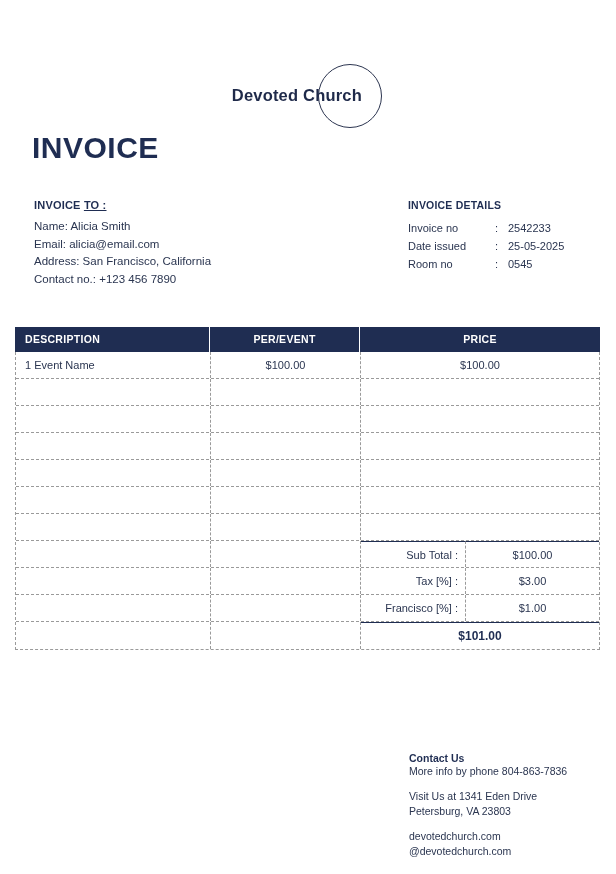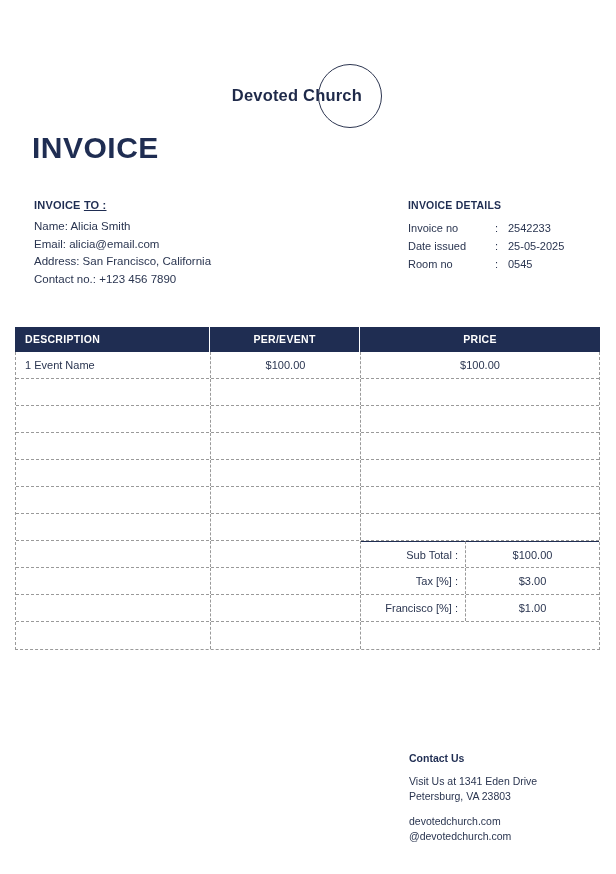--- a/index.html
+++ b/index.html
@@ -237,21 +237,20 @@
   .footer {
     position: absolute;
     left: 409px;
     top: 752px;
     width: 200px;
   }
   .footer-heading {
     font-size: 10.5px;
     font-weight: bold;
     color: #1f2d52;
-    margin-bottom: 10px;
   }
   .footer-line {
     font-size: 10.5px;
     color: #2a3550;
     line-height: 15px;
     margin-bottom: 10px;
   }
   .footer-line.tight {
     margin-bottom: 0;
   }
@@ -372,25 +371,27 @@
       <div class="td td-price totals">
         <div class="tot-label">Francisco [%] :</div>
         <div class="tot-value">$1.00</div>
       </div>
     </div>
 
     <div class="trow rule-top grand">
       <div class="td td-desc"></div>
       <div class="td td-per"></div>
       <div class="td td-price totals">
+        <div class="tot-value">$101.00</div>
       </div>
     </div>
 
   </div>
 </div>
 
 <div class="footer">
   <div class="footer-heading">Contact Us</div>
+  <div class="footer-line">More info by phone 804-863-7836</div>
   <div class="footer-line tight">Visit Us at 1341 Eden Drive</div>
   <div class="footer-line">Petersburg, VA 23803</div>
   <div class="footer-line tight">devotedchurch.com</div>
   <div class="footer-line">@devotedchurch.com</div>
 </div>
 
 </body></html>

